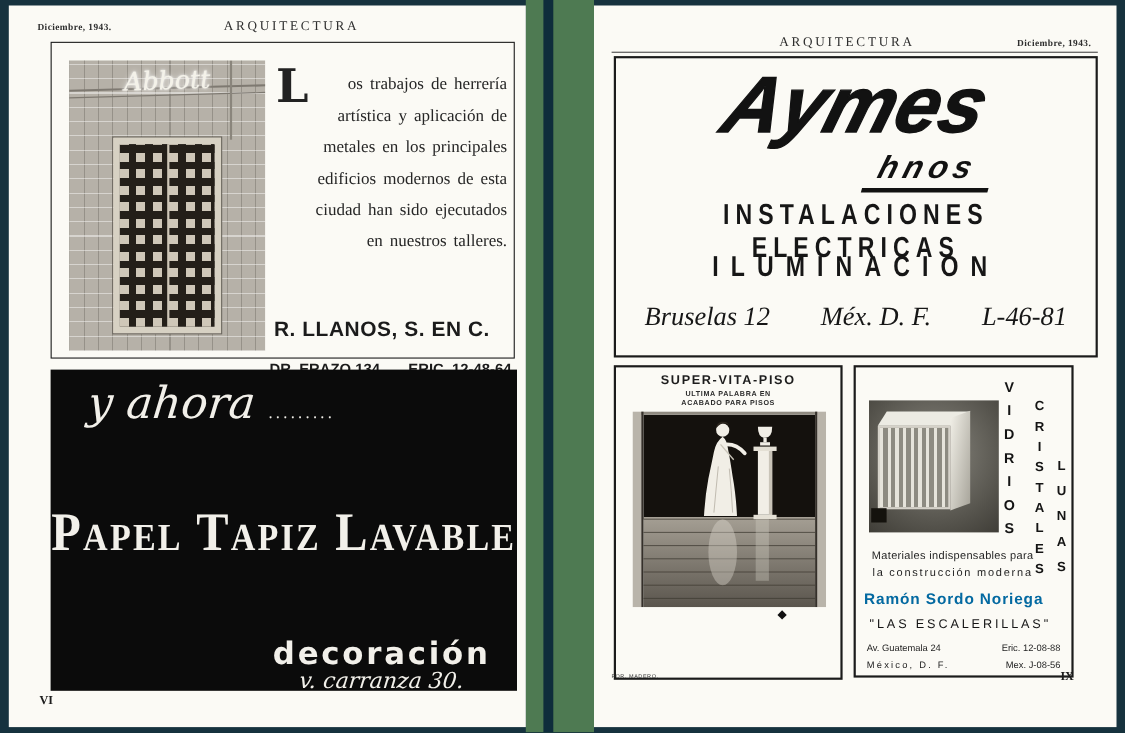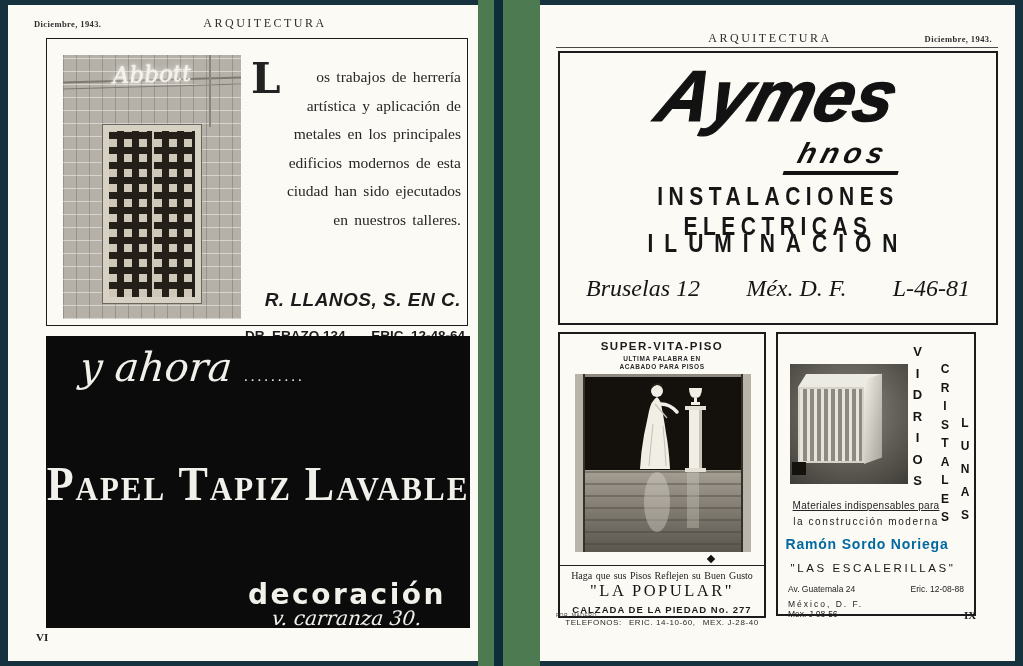--- a/index.html
+++ b/index.html
@@ -40,22 +40,22 @@
 #door{left:40px;top:70px;width:98px;height:178px;border:6px solid #d7d1c3;box-shadow:0 0 0 1px #6b665e;}
 #door-inner{position:absolute;inset:0;background-color:#241f19;
   background-image:
     repeating-linear-gradient(0deg, rgba(0,0,0,0) 0 8px, #241f19 8px 15px),
     repeating-linear-gradient(90deg, #cfc7b8 0 8px, rgba(0,0,0,0) 8px 15px);}
 #door-split{position:absolute;left:50%;top:0;width:2px;height:100%;background:#cfc7b8;}
 #llanos-text{position:absolute;left:202px;top:24px;width:212px;}
 .dropcap{position:absolute;left:2px;top:-9px;font-size:42px;font-weight:bold;font-family:"DejaVu Serif",serif;color:#222;}
 .bline{text-align:right;font-size:15.5px;line-height:28.5px;word-spacing:2.5px;color:#262626;}
 .bline.first{padding-left:34px;}
-#llanos-company{position:absolute;left:202px;top:250px;width:212px;text-align:right;
-  font-family:"Liberation Sans",sans-serif;font-weight:bold;font-size:19px;letter-spacing:.5px;color:#1b1b1b;font-style:italic;}
+#llanos-company{position:absolute;left:202px;top:250px;width:212px;text-align:left;
+  font-family:"Liberation Sans",sans-serif;font-weight:bold;font-size:19px;letter-spacing:.5px;color:#1b1b1b;}
 #llanos-contact{position:absolute;left:198px;top:289px;width:220px;display:flex;justify-content:space-between;
   font-family:"Liberation Sans",sans-serif;font-weight:bold;font-size:13.5px;color:#1b1b1b;}
 
 
 #papel-ad{position:absolute;left:38px;top:331px;width:424px;height:292px;background:#0b0b0b;color:#f2f0ea;}
 #papel-intro-row{position:absolute;left:34px;top:8px;display:flex;align-items:baseline;}
 #papel-intro{font-family:"DejaVu Serif",serif;font-style:italic;font-size:40px;transform:skewX(-6deg);}
 #papel-dots{font-size:15px;letter-spacing:3px;margin-left:12px;}
 #papel-title{position:absolute;left:0;right:0;top:122px;text-align:center;font-variant:small-caps;
   font-weight:bold;font-size:44px;letter-spacing:2px;transform:scaleY(1.12);font-family:"Liberation Serif",serif;}
@@ -107,30 +107,30 @@
 #glass-side{position:absolute;left:74px;top:16px;width:18px;height:84px;
   background:linear-gradient(100deg,#f0eee6,#a9a69c);transform:skewY(-20deg);transform-origin:top left;}
 #glass-block{position:absolute;left:2px;top:98px;width:14px;height:13px;background:#14120d;}
 .vword{position:absolute;writing-mode:vertical-lr;text-orientation:upright;
   font-family:"Liberation Sans",sans-serif;font-weight:bold;color:#141414;}
 #vw1{left:132px;top:10px;font-size:13px;letter-spacing:6.5px;}
 #vw2{left:160px;top:28px;font-size:12px;letter-spacing:4.5px;}
 #vw3{left:180px;top:82px;font-size:12px;letter-spacing:9px;}
 .esc-desc{position:absolute;left:2px;width:172px;text-align:center;font-family:"Liberation Sans",sans-serif;
   font-size:10px;color:#242424;}
-#esc-desc1{top:166px;letter-spacing:.3px;text-decoration:underline;}
+#esc-desc1{top:166px;letter-spacing:.3px;}
 #esc-desc2{top:182px;letter-spacing:1.6px;}
 #esc-owner{position:absolute;left:0px;width:178px;top:202px;text-align:center;
   font-family:"Liberation Sans",sans-serif;font-weight:bold;font-size:14px;letter-spacing:.8px;color:#0369a1;}
 #esc-store{position:absolute;left:0px;width:190px;top:228px;text-align:center;
   font-family:"Liberation Sans",sans-serif;font-size:11.5px;letter-spacing:2.6px;color:#161616;}
 .esc-row{position:absolute;left:10px;right:10px;display:flex;justify-content:space-between;
   font-family:"Liberation Sans",sans-serif;font-size:8.5px;color:#242424;}
 #esc-row1{top:250px;}
-#esc-row2{top:265px;flex-direction:column;}
+#esc-row2{top:265px;}
 #esc-city{letter-spacing:2px;}
 #rp-pmark{left:16px;top:607px;font-size:5px;letter-spacing:.5px;color:#3c3c3c;font-family:"Liberation Sans",sans-serif;}
 #rp-num{left:424px;top:604px;font-weight:bold;font-size:11px;}
 </style>
 </head>
 <body>
 
 <div id="canvas">
 
   <div id="divider">
@@ -232,30 +232,20 @@
         <rect x="119" y="24" width="3" height="4" fill="#f1eee6"></rect>
         <rect x="116" y="28" width="9" height="3" fill="#f1eee6"></rect>
         <rect x="8" y="0" width="160" height="3" fill="#8f8a80"></rect>
         <rect x="0" y="0" width="8" height="178" fill="#b9b4aa"></rect>
         <rect x="8" y="0" width="2" height="178" fill="#35302a"></rect>
         <rect x="168" y="0" width="8" height="178" fill="#b9b4aa"></rect>
         <rect x="166" y="0" width="2" height="178" fill="#35302a"></rect>
       </svg>
 
       <div id="popular-diamond"></div>
-      <div id="popular-textblock">
-        <div id="popular-slogan">Haga que sus Pisos Reflejen su Buen Gusto</div>
-        <div id="popular-store">"LA POPULAR"</div>
-        <div id="popular-addr">CALZADA DE LA PIEDAD No. 277</div>
-        <div id="popular-phones">
-          <span>TELEFONOS:</span>
-          <span>ERIC. 14-10-60,</span>
-          <span>MEX. J-28-40</span>
-        </div>
-      </div>
     </div>
 
     <div class="adbox" id="esc-box">
       <div id="esc-photo">
         <div id="glass-top"></div>
         <div id="glass-side"></div>
         <div id="glass-front"></div>
         <div id="glass-block"></div>
       </div>
       <div class="vword" id="vw1">VIDRIOS</div>

